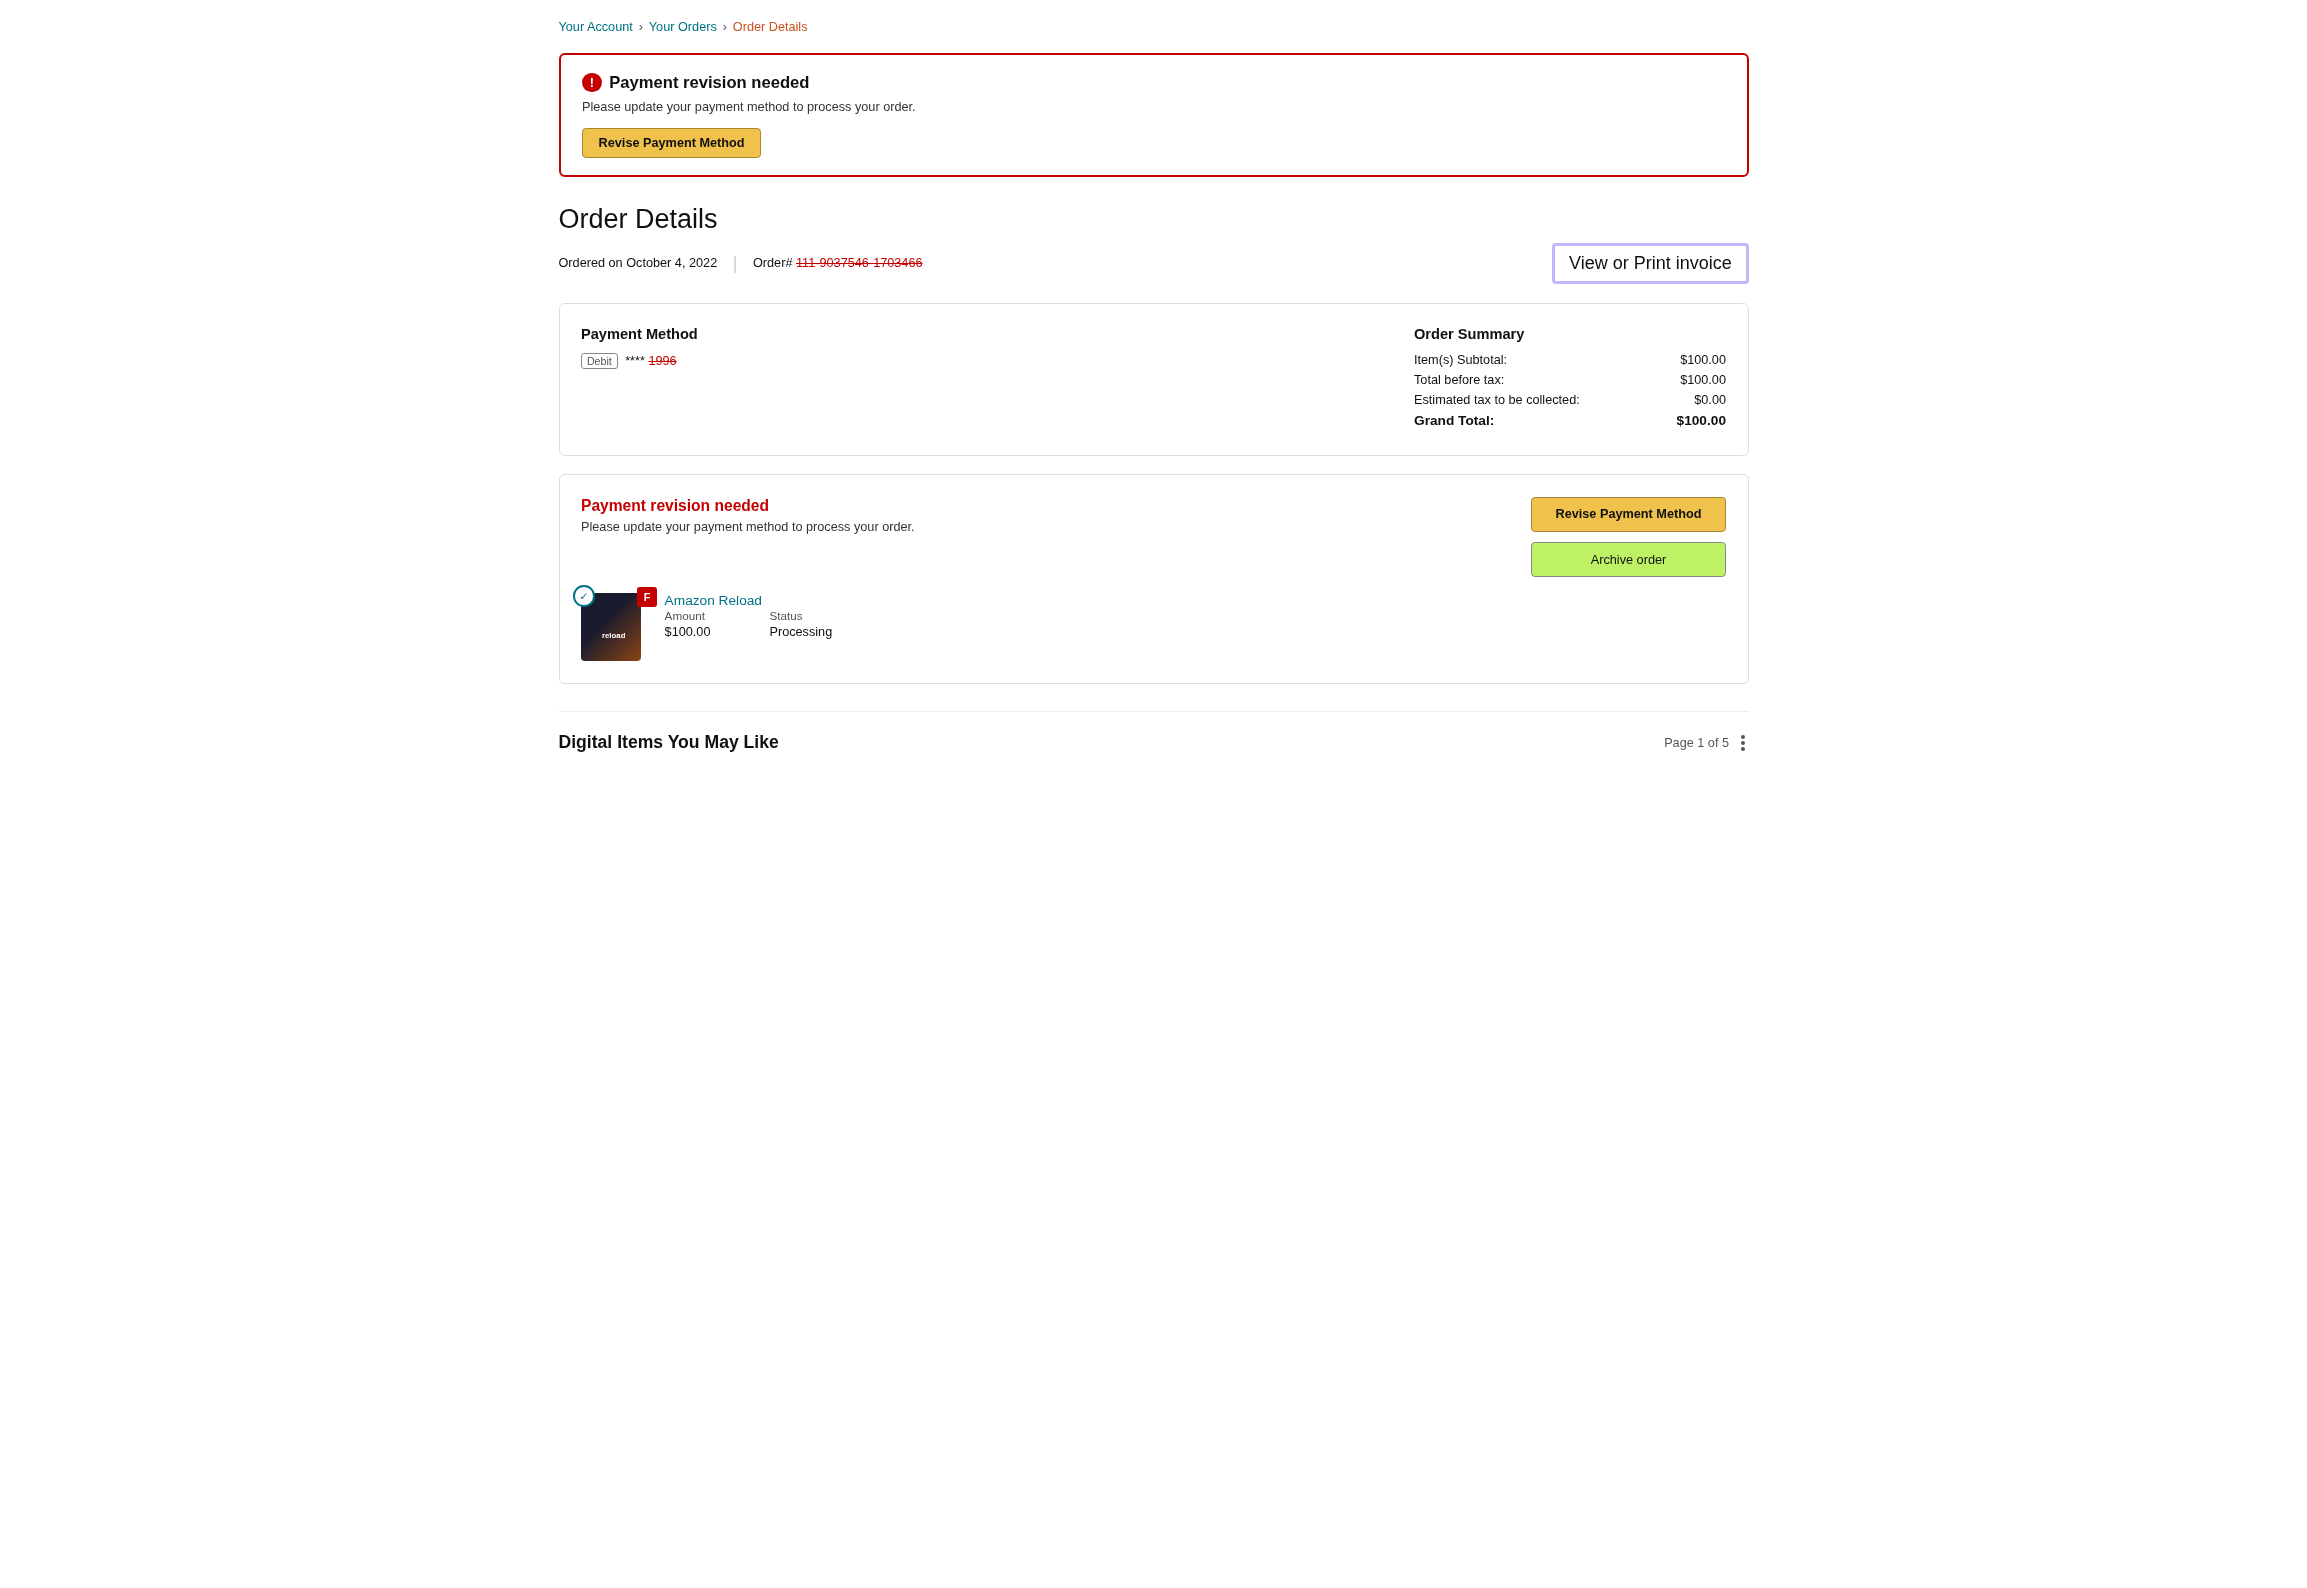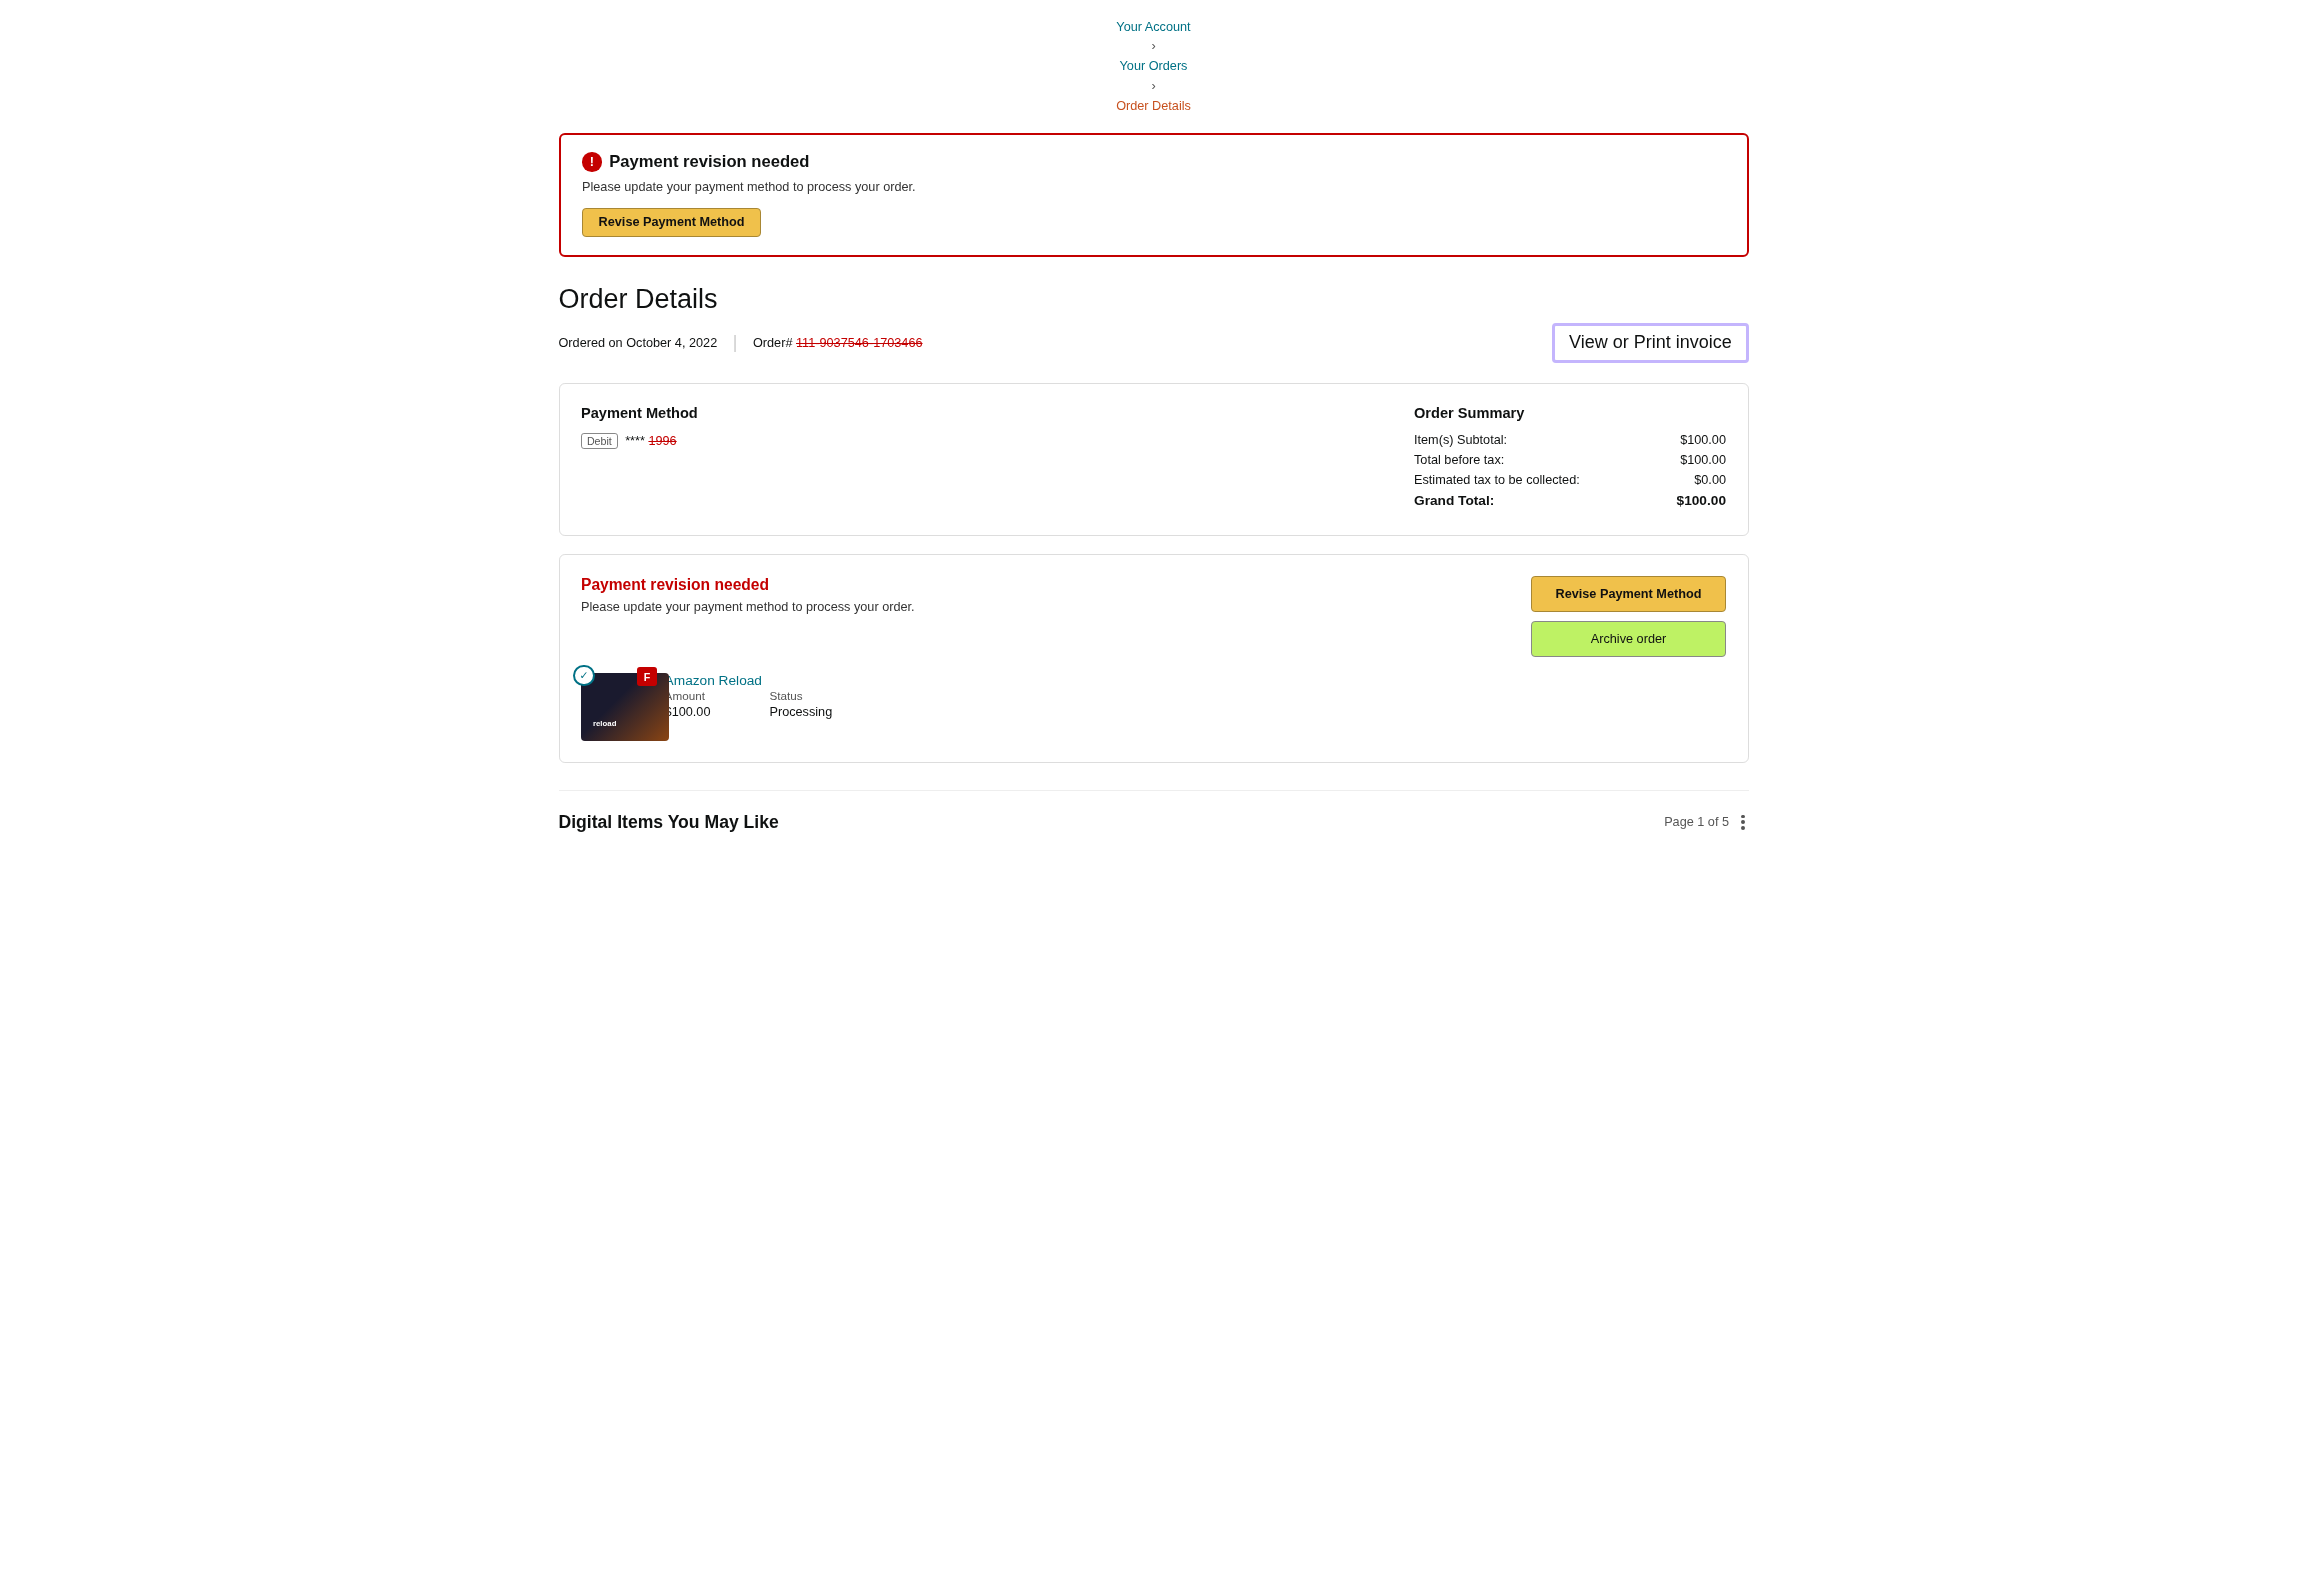--- a/index.html
+++ b/index.html
@@ -13,21 +13,20 @@
       margin: 0 auto;
     }
 
     
     .breadcrumb {
       display: flex;
       align-items: center;
       gap: 5.9px;
       margin-bottom: 19.5px;
       font-size: 12.7px;
-      flex-direction: column;
     }
     .breadcrumb a {
       color: #007185;
       text-decoration: none;
     }
     .breadcrumb .current {
       color: #c7511f;
     }
     .breadcrumb .sep {
       color: #555;
@@ -236,28 +235,28 @@
       gap: 15.6px;
       align-items: flex-start;
     }
     .item-thumbnail {
       width: 68px;
       height: 68px;
       position: relative;
       flex-shrink: 0;
     }
     .item-img-placeholder {
-      width: 88px;
+      width: 60px;
       height: 68px;
       background: linear-gradient(135deg, #1a1a2e 40%, #8b4513 100%);
       border-radius: 3.9px;
       display: flex;
       align-items: flex-end;
       justify-content: flex-start;
-      padding: 12px;
+      padding: 21px;
     }
     .item-img-text {
       font-size: 7.8px;
       color: #fff;
       font-weight: 700;
       line-height: 1.1;
     }
     .item-badge-check {
       position: absolute;
       top: -7.8px;

